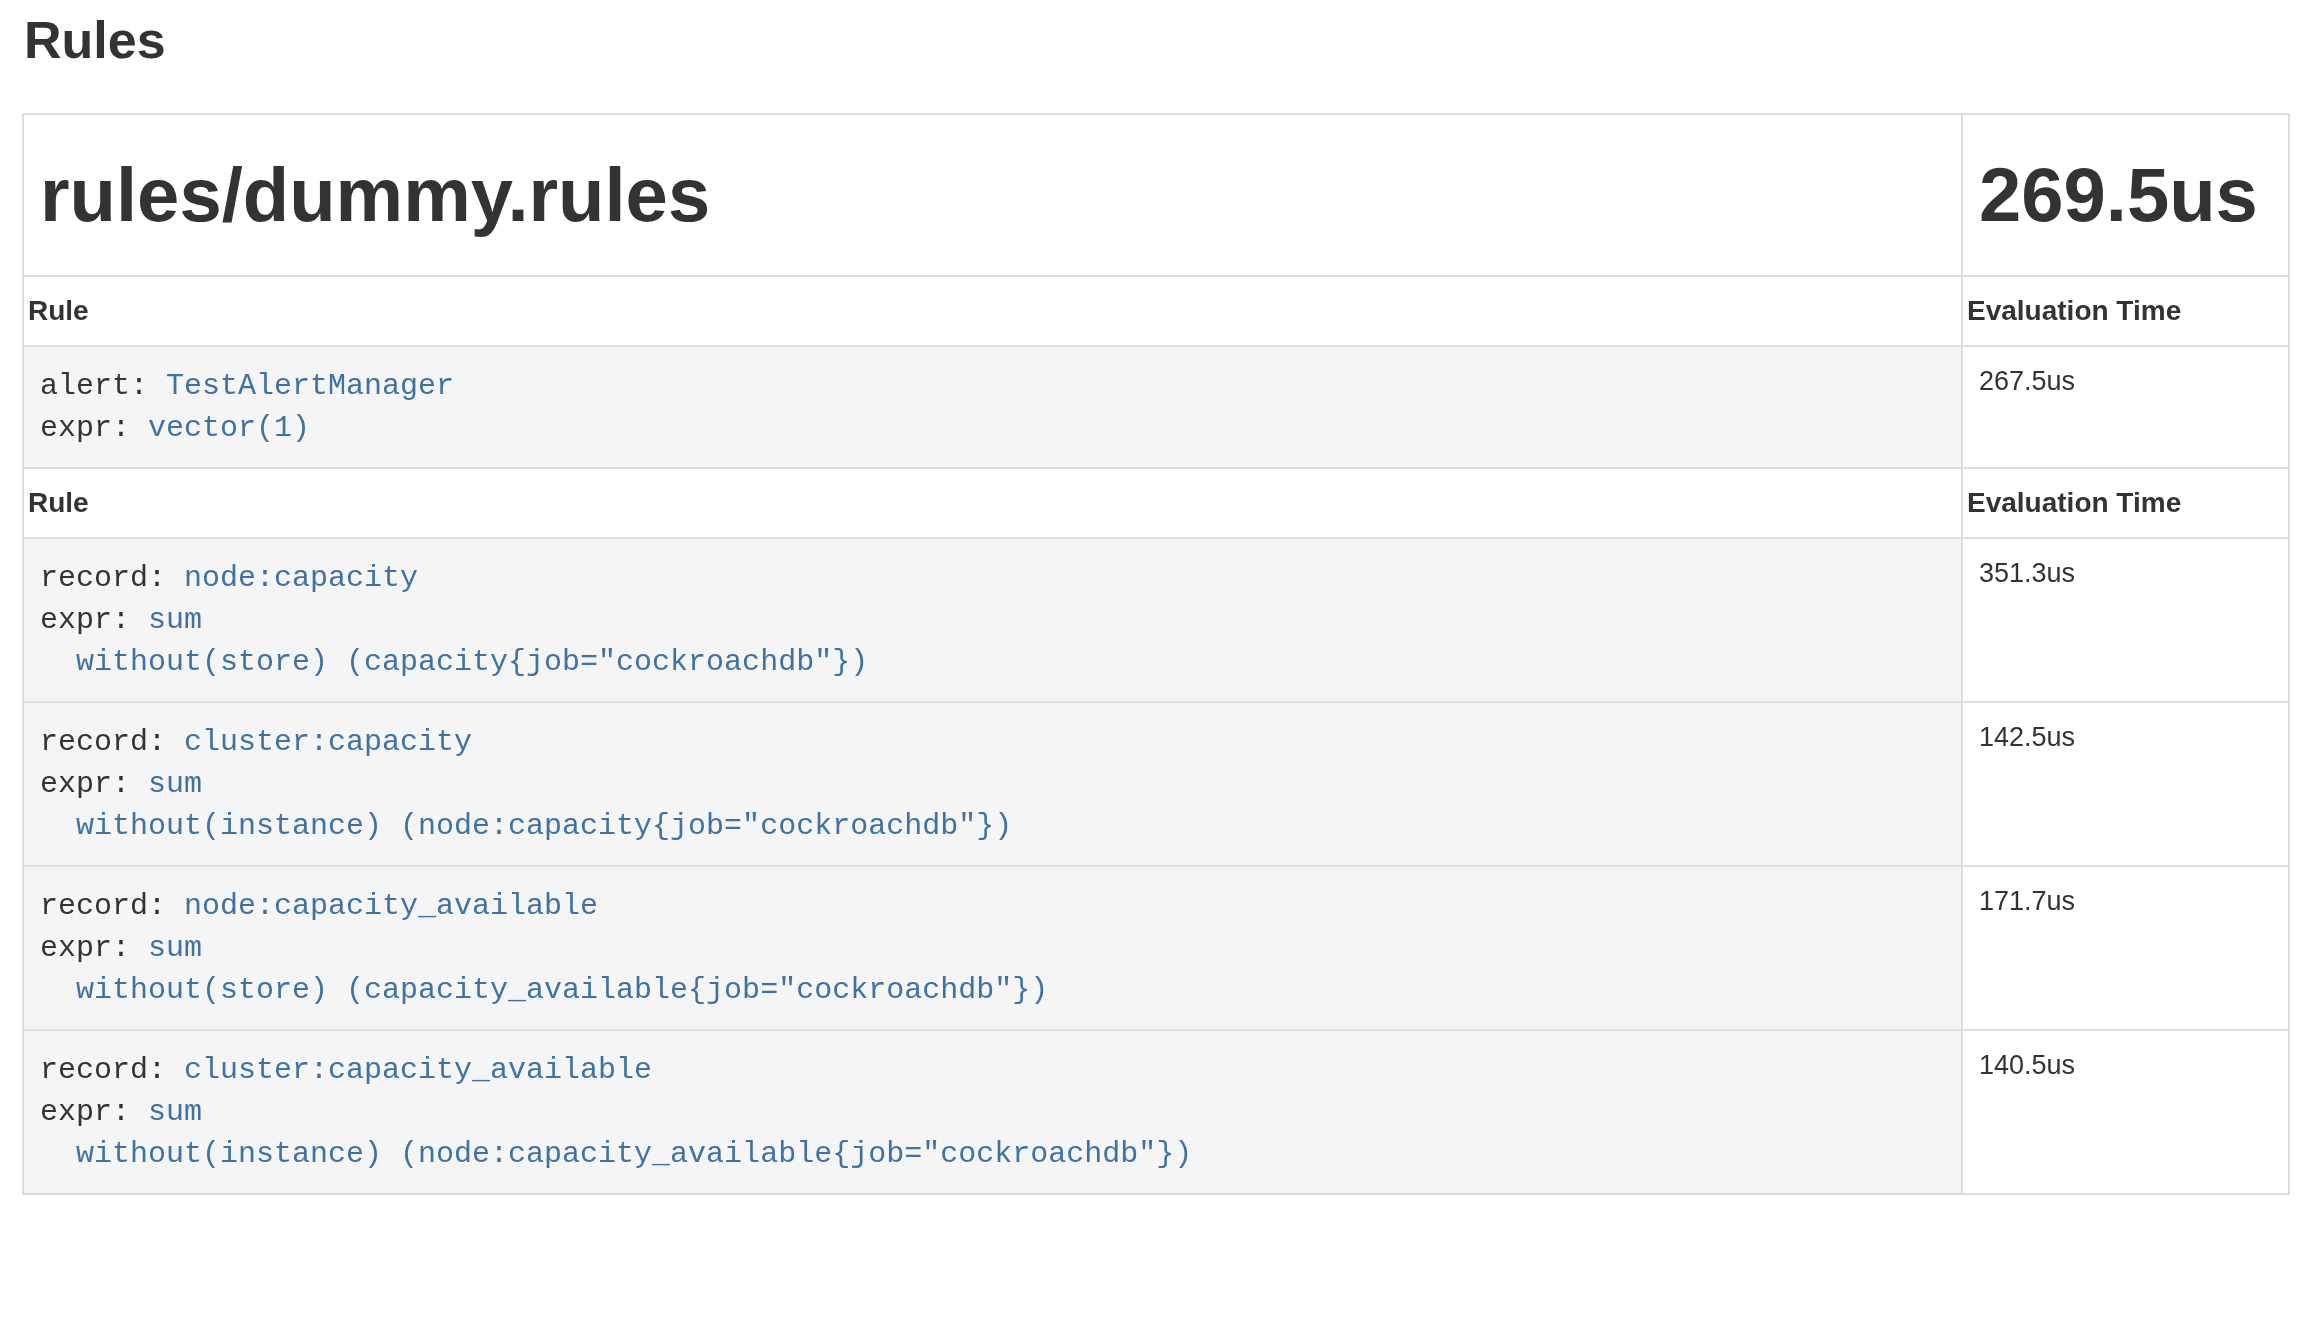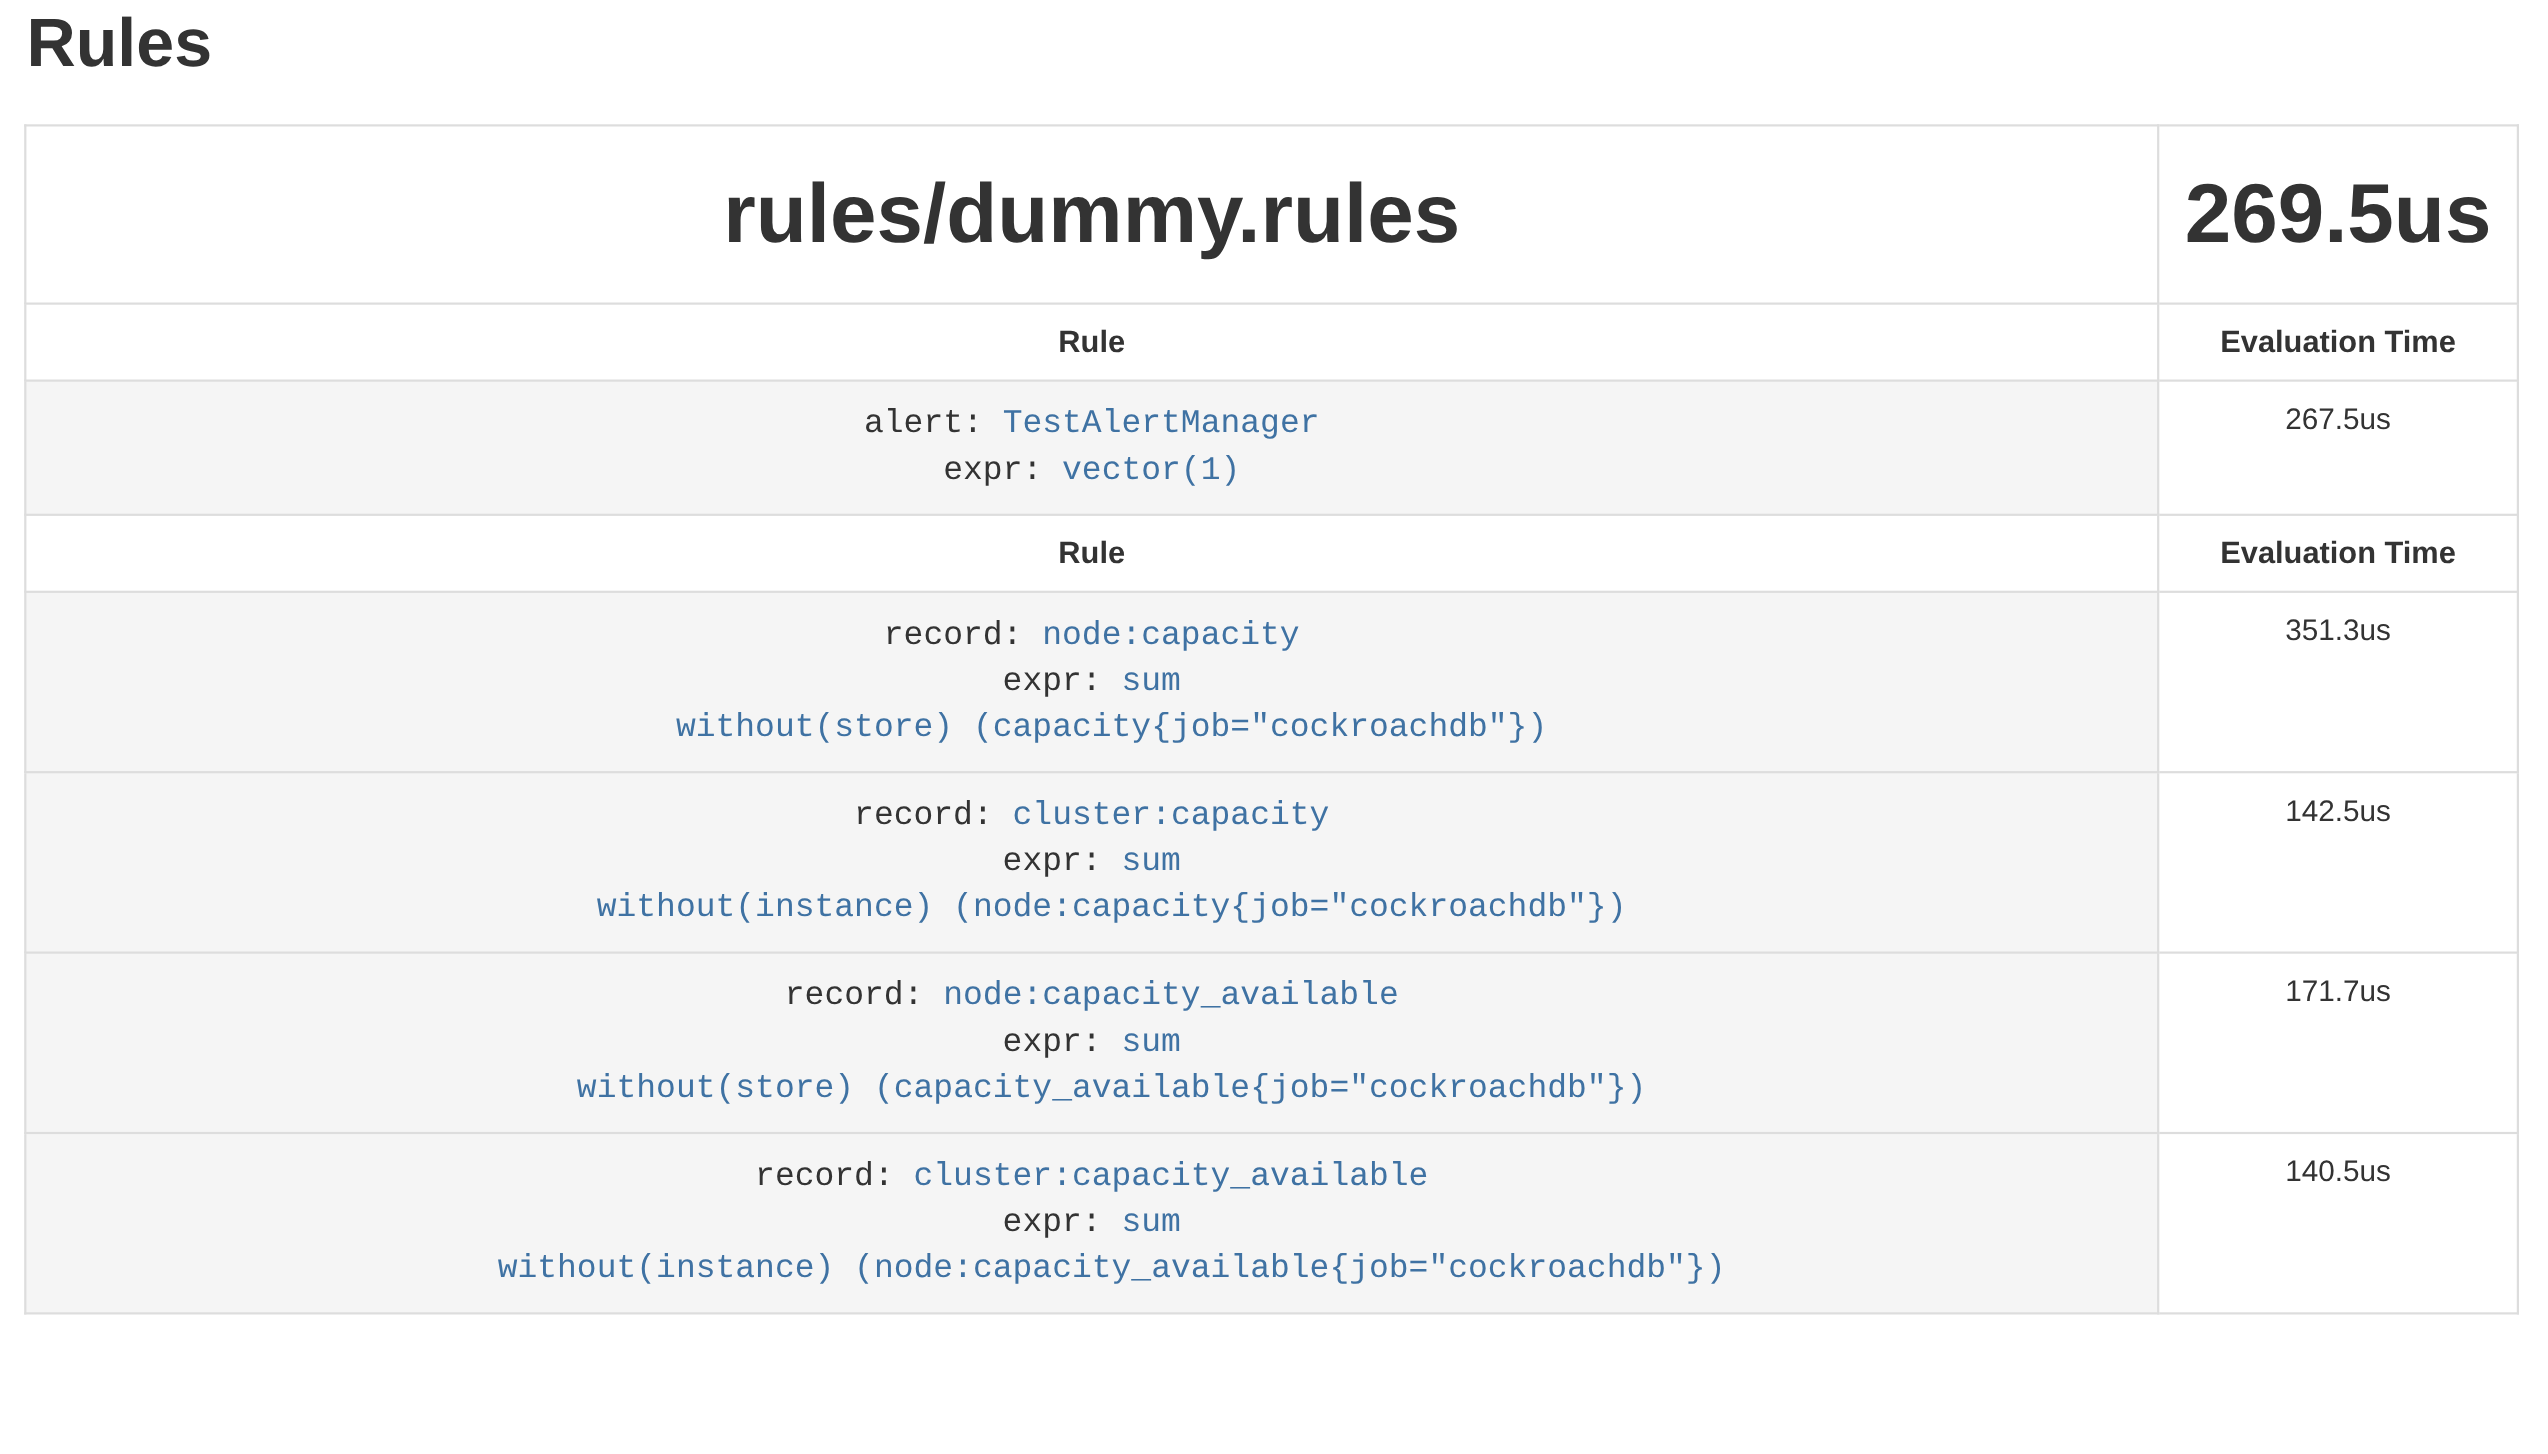--- a/index.html
+++ b/index.html
@@ -17,41 +17,41 @@
     height:1322px;
     overflow:hidden;
     background:var(--bg-color);
     font-family:"Liberation Sans", sans-serif;
     color:var(--text-color);
   }
   .container{
     padding:0 26px 0 22px;
   }
   h2.page-title{
-    font-size:62px;
+    font-size:52px;
     line-height:80px;
     font-weight:bold;
     margin:0 0 33px 0;
     padding-left:2px;
     color:var(--text-color);
   }
   table.rules-table{
     width:100%;
     border-collapse:collapse;
     table-layout:fixed;
     background:var(--bg-color);
   }
   table.rules-table col.eval-col{
     width:327px;
   }
   table.rules-table td,
   table.rules-table th{
     border:2px solid var(--border-color);
     vertical-align:top;
-    text-align:center;
+    text-align:left;
   }
   
   td.group-cell{
     padding:16px;
     background:var(--bg-color);
   }
   h1.group-title{
     font-size:76px;
     line-height:88px;
     font-weight:bold;

